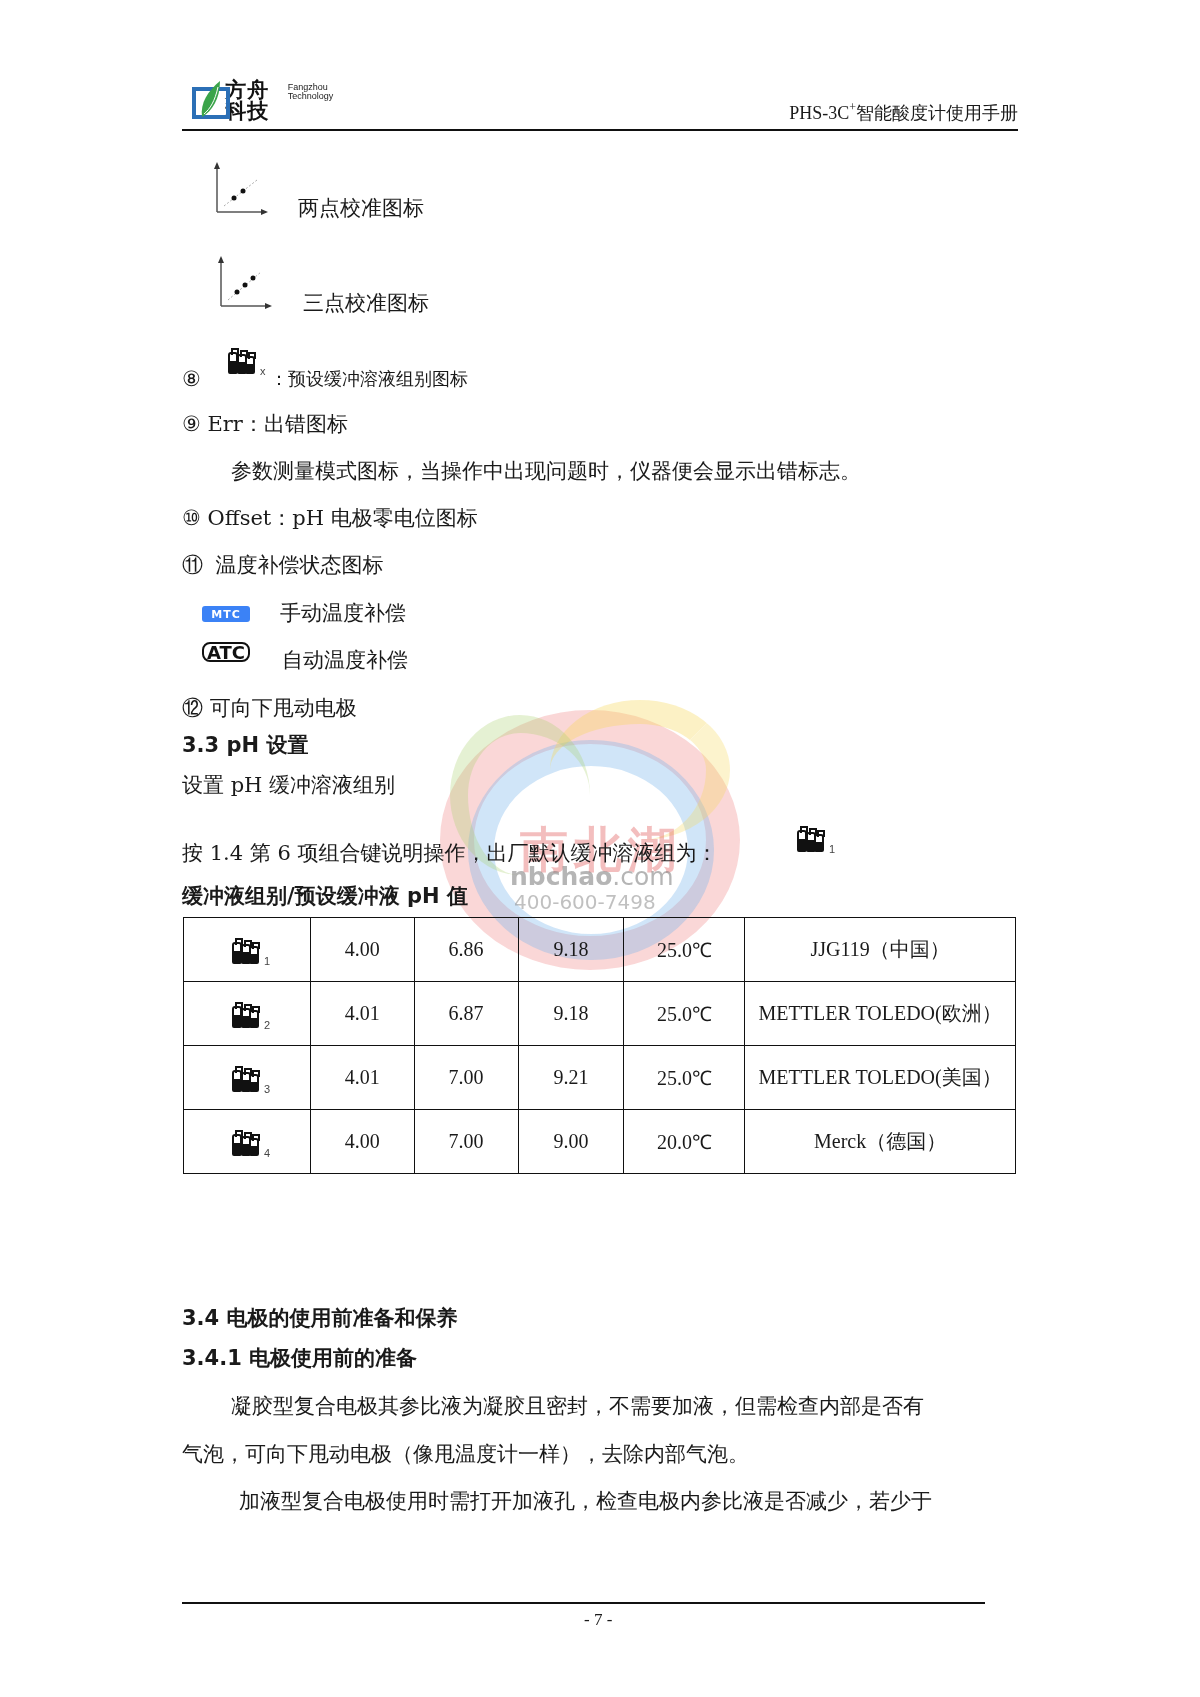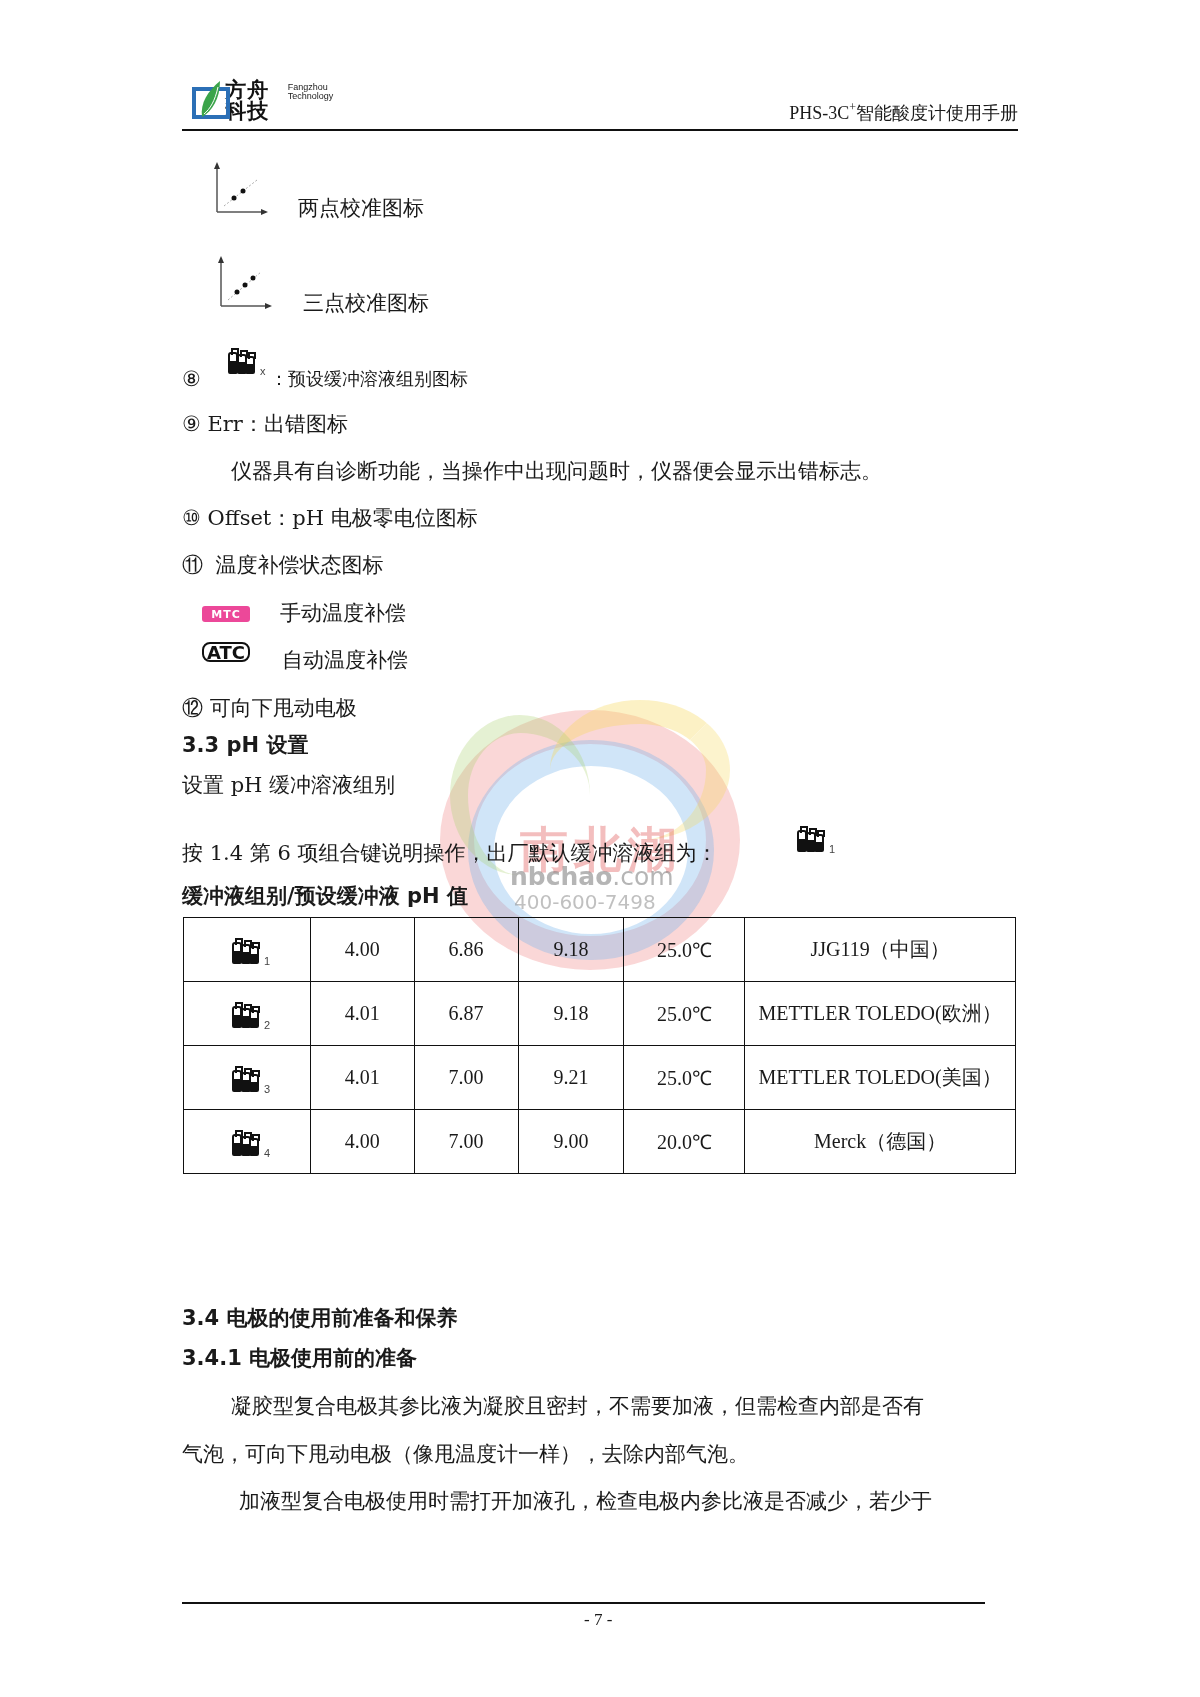--- a/index.html
+++ b/index.html
@@ -27,21 +27,21 @@
 
   
   .buffer-icon { display: inline-block; position: relative; width: 30px; height: 28px; vertical-align: middle; }
   .bottle { position: absolute; bottom: 0; width: 10px; height: 22px; border: 2px solid #111; border-radius: 3px 3px 2px 2px; background: linear-gradient(to bottom, #fff 0 40%, #111 40% 100%); }
   .bottle::before { content: ""; position: absolute; left: 1px; top: -6px; width: 4px; height: 5px; border: 2px solid #111; border-bottom: none; }
   .bottle.b1 { left: 0; }
   .bottle.b2 { left: 9px; height: 20px; }
   .bottle.b3 { left: 17px; height: 18px; }
   .buffer-sub { position: absolute; left: 32px; bottom: -3px; font-family: "Liberation Sans", sans-serif; font-size: 11px; color: #444; }
 
-  .mtc-badge { width: 48px; height: 16px; background: #ec4899; color: #fff; border-radius: 3px; font-family: "DejaVu Sans", sans-serif; font-weight: bold; font-size: 11px; display: flex; align-items: center; justify-content: center; letter-spacing: 1px; }
+  .mtc-badge { width: 48px; height: 16px; background: #3b82f6; color: #fff; border-radius: 3px; font-family: "DejaVu Sans", sans-serif; font-weight: bold; font-size: 11px; display: flex; align-items: center; justify-content: center; letter-spacing: 1px; }
   .atc-badge { width: 48px; height: 20px; border: 2px solid #111; border-radius: 8px; color: #111; font-family: "DejaVu Sans", sans-serif; font-weight: bold; font-size: 18px; display: flex; align-items: center; justify-content: center; }
 
   
   .watermark { left: 430px; top: 690px; width: 320px; height: 260px; pointer-events: none; }
   .wm-ring { position: absolute; border-radius: 50%; }
   .wm-text-cn { position: absolute; left: 90px; top: 128px; font-size: 48px; color: rgba(220,70,70,0.35); font-weight: bold; letter-spacing: 6px; font-family: "DejaVu Sans", sans-serif; }
   .wm-text-en { position: absolute; left: 80px; top: 172px; font-size: 25px; color: rgba(120,120,120,0.55); font-family: "DejaVu Sans", sans-serif; font-weight: bold; }
   .wm-text-en span { font-weight: normal; }
   .wm-phone { position: absolute; left: 84px; top: 200px; font-size: 20px; color: rgba(140,140,140,0.55); font-family: "DejaVu Sans", sans-serif; }
 
@@ -101,21 +101,21 @@
 <div class="abs t" style="left:182px; top:369px;">⑧</div>
 <div class="abs" style="left:228px; top:346px;">
   <span class="buffer-icon">
     <span class="bottle b1"></span><span class="bottle b2"></span><span class="bottle b3"></span>
     <span class="buffer-sub">x</span>
   </span>
 </div>
 <div class="abs t t-small" style="left:270px; top:370px;">：预设缓冲溶液组别图标</div>
 
 <div class="abs t" style="left:182px; top:414px;">⑨ Err：出错图标</div>
-<div class="abs t" style="left:231px; top:461px;">仪器具有自诊断功能，当操作中出现问题时，仪器便会显示出错标志。</div>
+<div class="abs t" style="left:231px; top:461px;">参数测量模式图标，当操作中出现问题时，仪器便会显示出错标志。</div>
 
 <div class="abs t" style="left:182px; top:508px;">⑩ Offset：pH 电极零电位图标</div>
 
 <div class="abs t" style="left:182px; top:556px;font-family:Liberation Mono, monospace;">⑪ 温度补偿状态图标</div>
 <div class="abs mtc-badge" style="left:202px; top:606px;">MTC</div>
 <div class="abs t" style="left:280px; top:603px;">手动温度补偿</div>
 <div class="abs atc-badge" style="left:202px; top:642px;">ATC</div>
 <div class="abs t" style="left:282px; top:650px;">自动温度补偿</div>
 
 <div class="abs t" style="left:182px; top:698px;">⑫ 可向下甩动电极</div>

